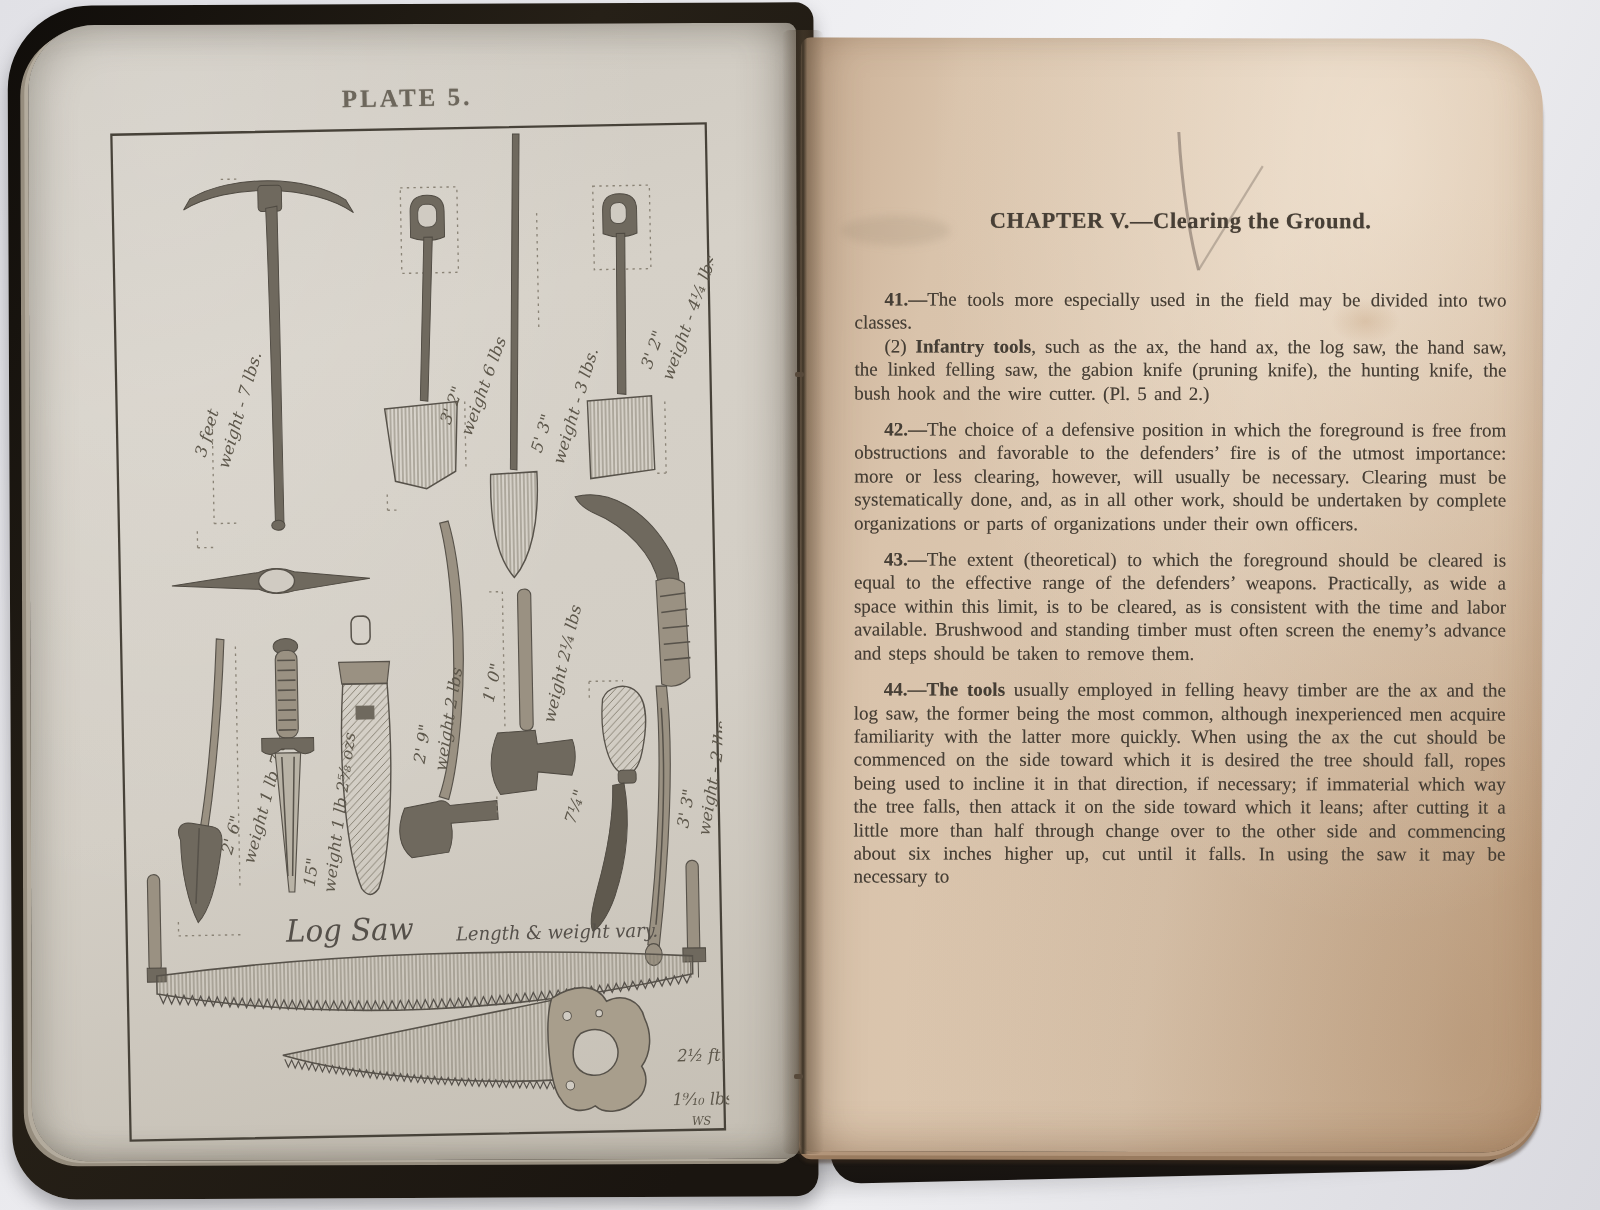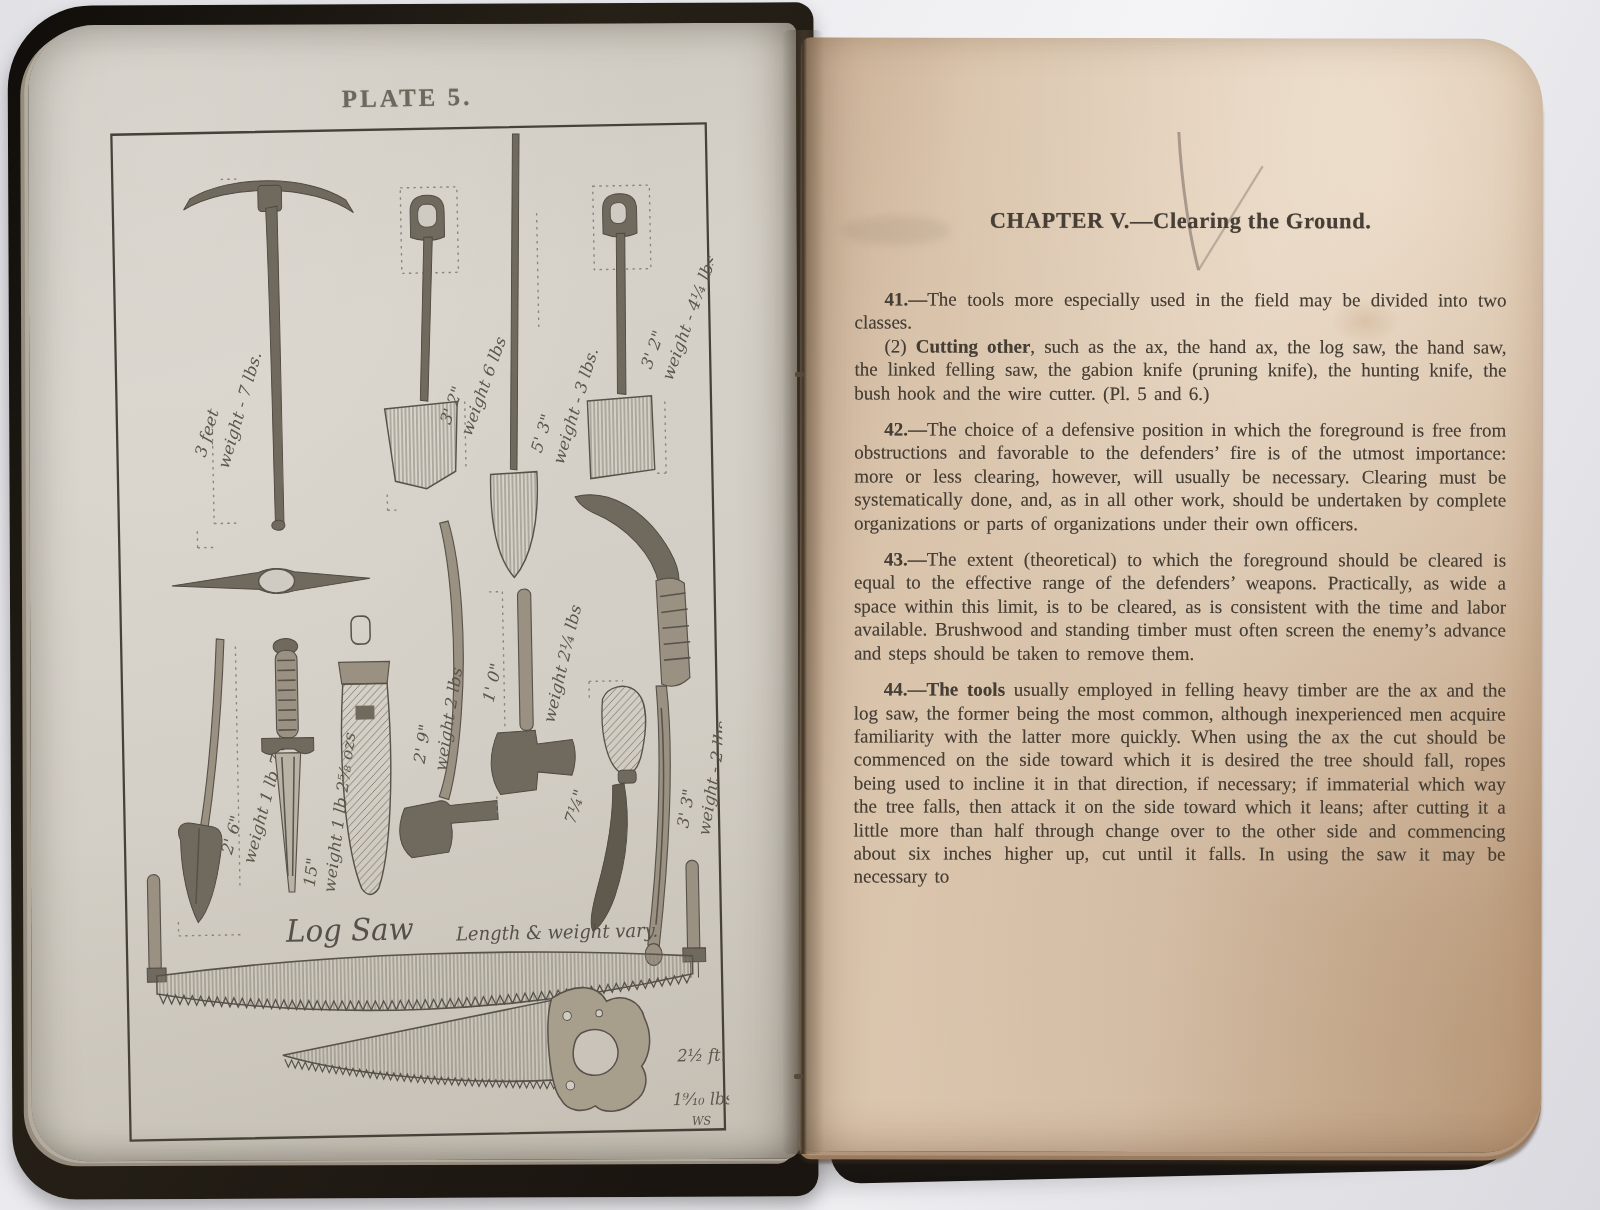--- a/index.html
+++ b/index.html
@@ -260,21 +260,21 @@
     <path d="M378,94 C381,150 390,202 398,232" stroke="#94867a" stroke-width="3" fill="none" opacity=".75"></path>
     <path d="M398,232 L462,128" stroke="#9b8d80" stroke-width="2.2" fill="none" opacity=".6"></path>
   </svg>
   <div class="stain" style="left:530px;top:260px;width:70px;height:46px;background:radial-gradient(rgba(160,108,56,.18),rgba(160,108,56,0) 70%);"></div>
   <div class="smudge"></div>
 
   <div class="chapter">CHAPTER V.—Clearing the Ground.</div>
 
   <div class="body-text">
     <p><span class="b">41.—</span><span>The tools more especially used in the field may be divided into two classes.</span></p>
-    <p><span>(2) </span><span class="b">Cutting other</span><span>, such as the ax, the hand ax, the log saw, the hand saw, the linked felling saw, the gabion knife (pruning knife), the hunting knife, the bush hook and the wire cutter. (Pl. 5 and 6.)</span></p>
+    <p><span>(2) </span><span class="b">Infantry tools</span><span>, such as the ax, the hand ax, the log saw, the hand saw, the linked felling saw, the gabion knife (pruning knife), the hunting knife, the bush hook and the wire cutter. (Pl. 5 and 2.)</span></p>
     <p class="spaced"><span class="b">42.—</span><span>The choice of a defensive position in which the foreground is free from obstructions and favorable to the defenders’ fire is of the utmost importance: more or less clearing, however, will usually be necessary.  Clearing must be systematically done, and, as in all other work, should be undertaken by complete organizations or parts of organizations under their own officers.</span></p>
     <p class="spaced"><span class="b">43.—</span><span>The extent (theoretical) to which the foreground should be cleared is equal to the effective range of the defenders’ weapons. Practically, as wide a space within this limit, is to be cleared, as is consistent with the time and labor available.  Brushwood and standing timber must often screen the enemy’s advance and steps should be taken to remove them.</span></p>
     <p class="spaced"><span class="b">44.—</span><span class="b">The tools</span><span> usually employed in felling heavy timber are the ax and the log saw, the former being the most common, although inexperienced men acquire familiarity with the latter more quickly.  When using the ax the cut should be commenced on the side toward which it is desired the tree should fall, ropes being used to incline it in that direction, if necessary; if immaterial which way the tree falls, then attack it on the side toward which it leans; after cutting it a little more than half through change over to the other side and commencing about six inches higher up, cut until it falls.  In using the saw it may be necessary to</span></p>
   </div>
 </div>
 
 <div class="gutter"></div>
 <div class="stitch" style="left:795px;top:372px;"></div>
 <div class="stitch" style="left:794px;top:1074px;"></div>
 

